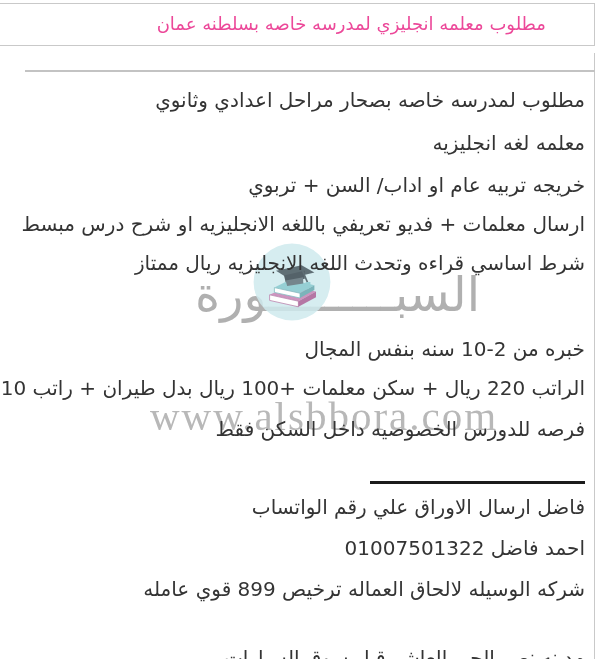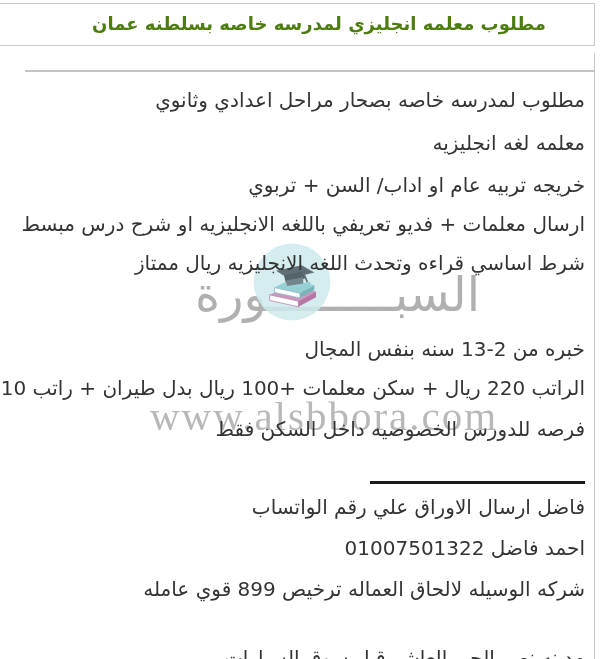--- a/index.html
+++ b/index.html
@@ -7,21 +7,21 @@
     width:609px;height:659px;position:relative;overflow:hidden;
     background:#ffffff;font-family:"DejaVu Sans", sans-serif;
   }
   
   .header-box{
     position:absolute;top:3px;left:-2px;width:597px;height:43px;
     border:1px solid #c9c9c9;background:#fff;box-sizing:border-box;
   }
   .page-title{
     position:absolute;top:13px;right:63px;direction:rtl;white-space:nowrap;
-    font-size:18px;font-weight:bold;color:#4d7c0f;z-index:3;
+    font-size:18px;font-weight:normal;color:#ec4899;z-index:3;
   }
   
   .content-box{
     position:absolute;top:53px;left:-2px;width:597px;height:606px;
     border-right:1px solid #c9c9c9;box-sizing:border-box;
   }
   .top-rule{
     position:absolute;top:70px;left:25px;width:570px;height:2px;background:#c3c3c3;
   }
   .arab{
@@ -75,21 +75,21 @@
   <polygon points="42,48 64,44 64,52 44,55" fill="#5d7078"></polygon>
   <line x1="62" y1="33" x2="70" y2="52" stroke="#44565e" stroke-width="2"></line>
   <rect x="67" y="50" width="6" height="7" fill="#84c7cd"></rect>
 </svg>
 
 <div class="arab p1">مطلوب لمدرسه خاصه بصحار مراحل اعدادي وثانوي</div>
 <div class="arab p2">معلمه لغه انجليزيه</div>
 <div class="arab p3">خريجه تربيه عام او اداب/ السن + تربوي</div>
 <div class="arab p4">ارسال معلمات + فديو تعريفي باللغه الانجليزيه او شرح درس مبسط</div>
 <div class="arab p5">شرط اساسي قراءه وتحدث اللغه الانجليزيه ريال ممتاز</div>
-<div class="arab p6">خبره من 2-13 سنه بنفس المجال</div>
+<div class="arab p6">خبره من 2-10 سنه بنفس المجال</div>
 <div class="arab p7">الراتب 220 ريال + سكن معلمات +100 ريال بدل طيران + راتب 10 شهور من العام</div>
 <div class="arab p8">فرصه للدورس الخصوصيه داخل السكن فقط</div>
 
 <div class="black-sep"></div>
 
 <div class="arab c1">فاضل ارسال الاوراق علي رقم الواتساب</div>
 <div class="arab c2">احمد فاضل 01007501322</div>
 <div class="arab c3">شركه الوسيله لالحاق العماله ترخيص 899 قوي عامله</div>
 <div class="arab c4">مدينه نصر الحي العاشر قبل سوق السيارات</div>
 

